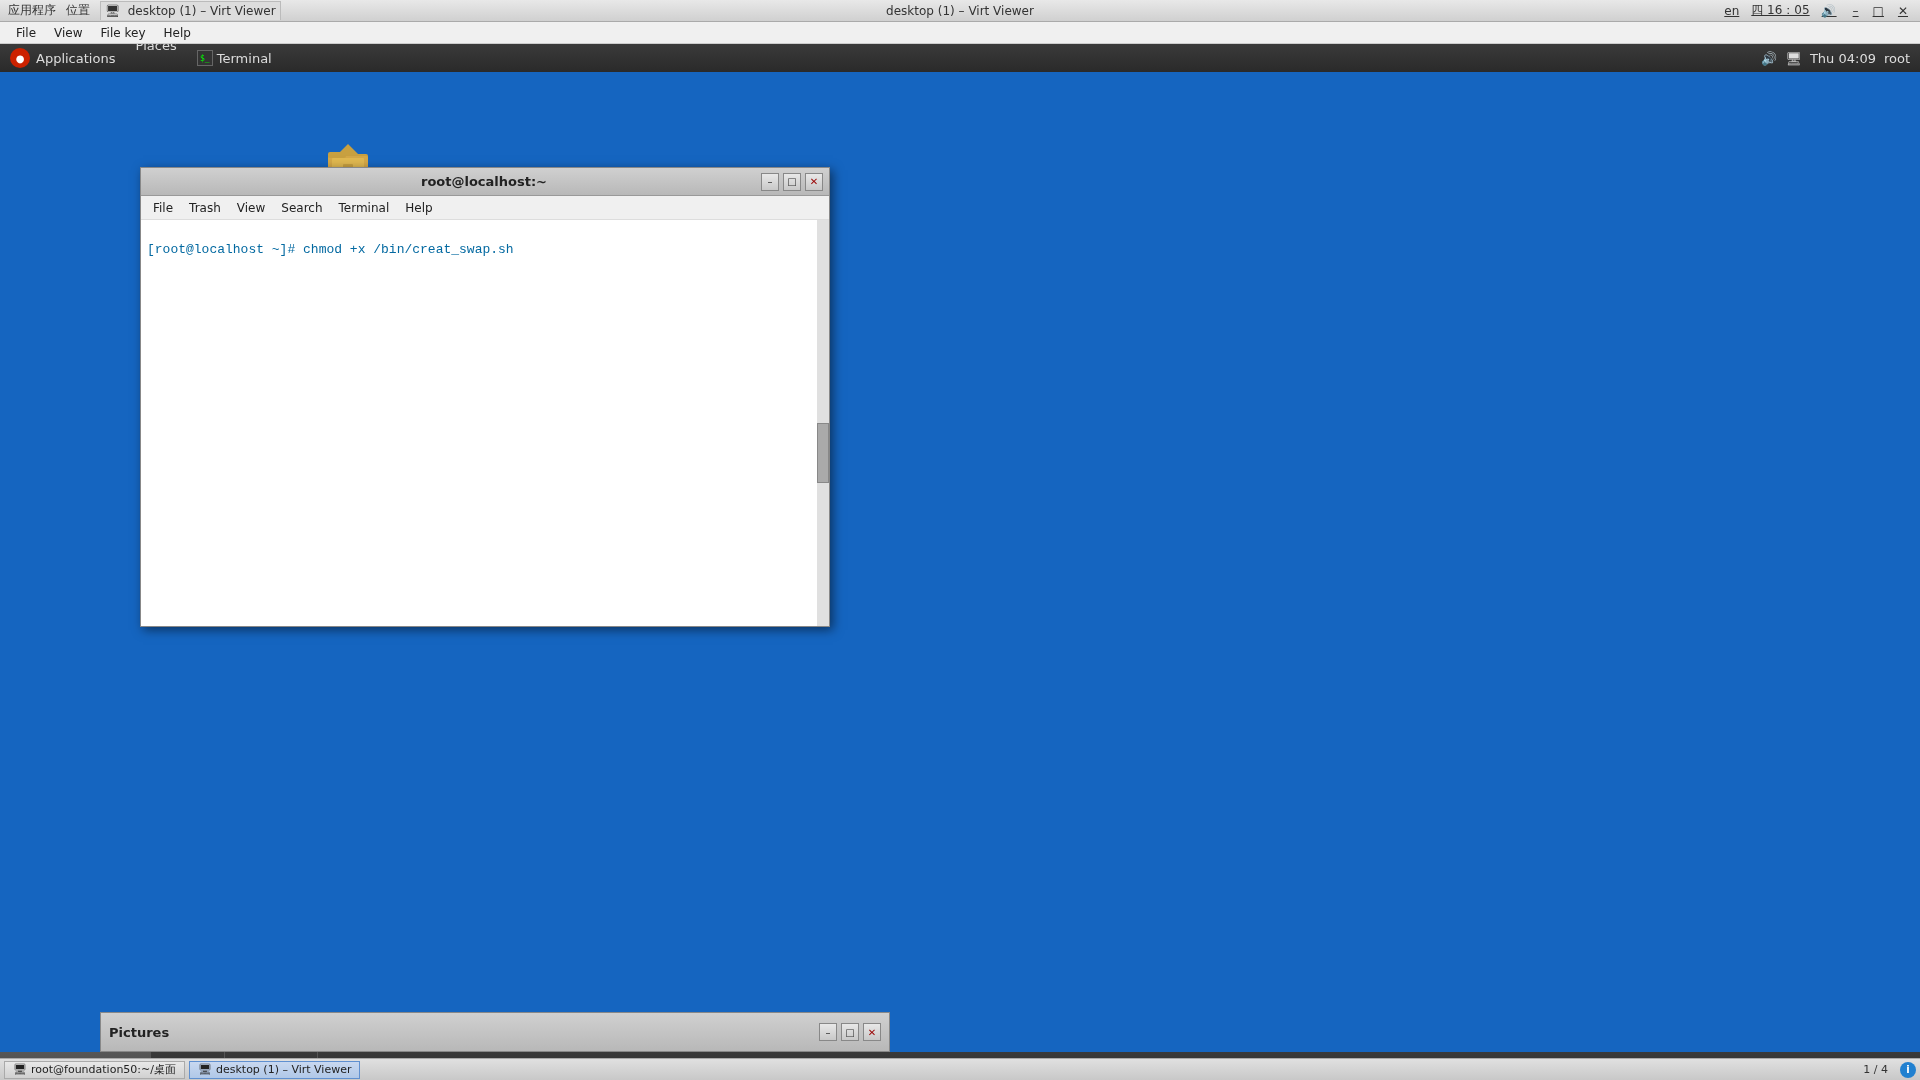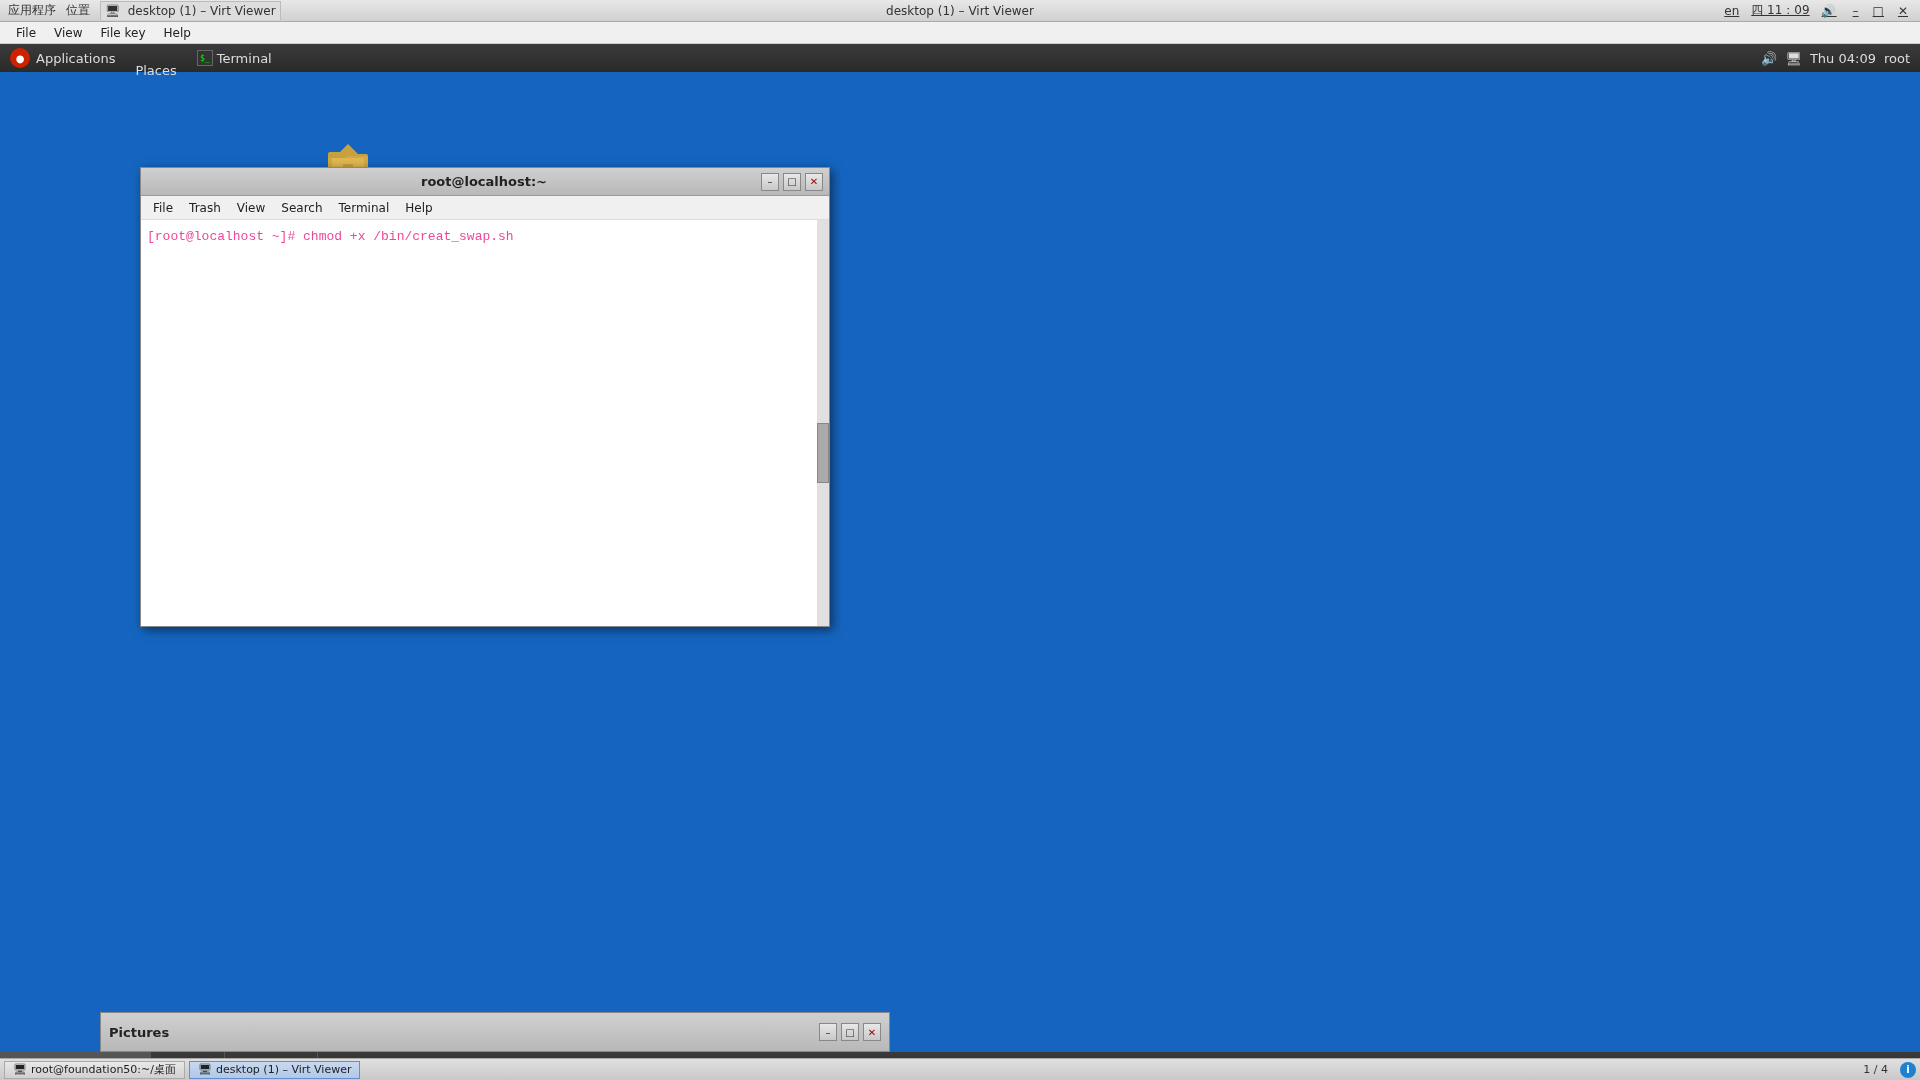--- a/index.html
+++ b/index.html
@@ -108,21 +108,21 @@
       padding: 0 10px;
       height: 28px;
       cursor: pointer;
       color: #ddd;
       font-size: 13px;
       gap: 4px;
     }
 
     .gnome-places {
       display: flex;
-      align-items: flex-end;
+      align-items: flex-start;
       padding: 0 10px;
       height: 40px;
       cursor: pointer;
       color: #ddd;
       font-size: 13px;
     }
 
     .gnome-terminal-btn {
       display: flex;
       align-items: center;
@@ -235,24 +235,24 @@
       font-size: 12px;
       color: #222;
       padding: 2px 8px;
       cursor: pointer;
     }
 
     
     .terminal-content {
       flex: 1;
       background: #fff;
-      padding: 8px 6px;
+      padding: 21px 6px;
       font-family: 'Courier New', 'Liberation Mono', monospace;
       font-size: 13px;
-      color: #ec4899;
+      color: #0369a1;
       overflow-y: auto;
       position: relative;
     }
     .terminal-line {
       white-space: pre;
       line-height: 1.4;
     }
     .cursor {
       display: inline-block;
       width: 8px;
@@ -428,21 +428,21 @@
     <span style="font-size:11px;color:#333;background:#ddd;padding:2px 4px;border:1px solid #bbb;border-bottom:none;">
       <span style="margin-right:4px;">🖥</span>
       <span>desktop (1) – Virt Viewer</span>
     </span>
   </div>
   <div class="host-window-title">
     <span>desktop (1) – Virt Viewer</span>
   </div>
   <div class="host-taskbar-right">
     <span>en</span>
-    <span>四 11：09</span>
+    <span>四 16：05</span>
     <span>🔊</span>
     <div class="host-window-controls">
       <span class="host-btn">–</span>
       <span class="host-btn">□</span>
       <span class="host-btn">✕</span>
     </div>
   </div>
 </div>
 
 <div class="virt-menubar">

